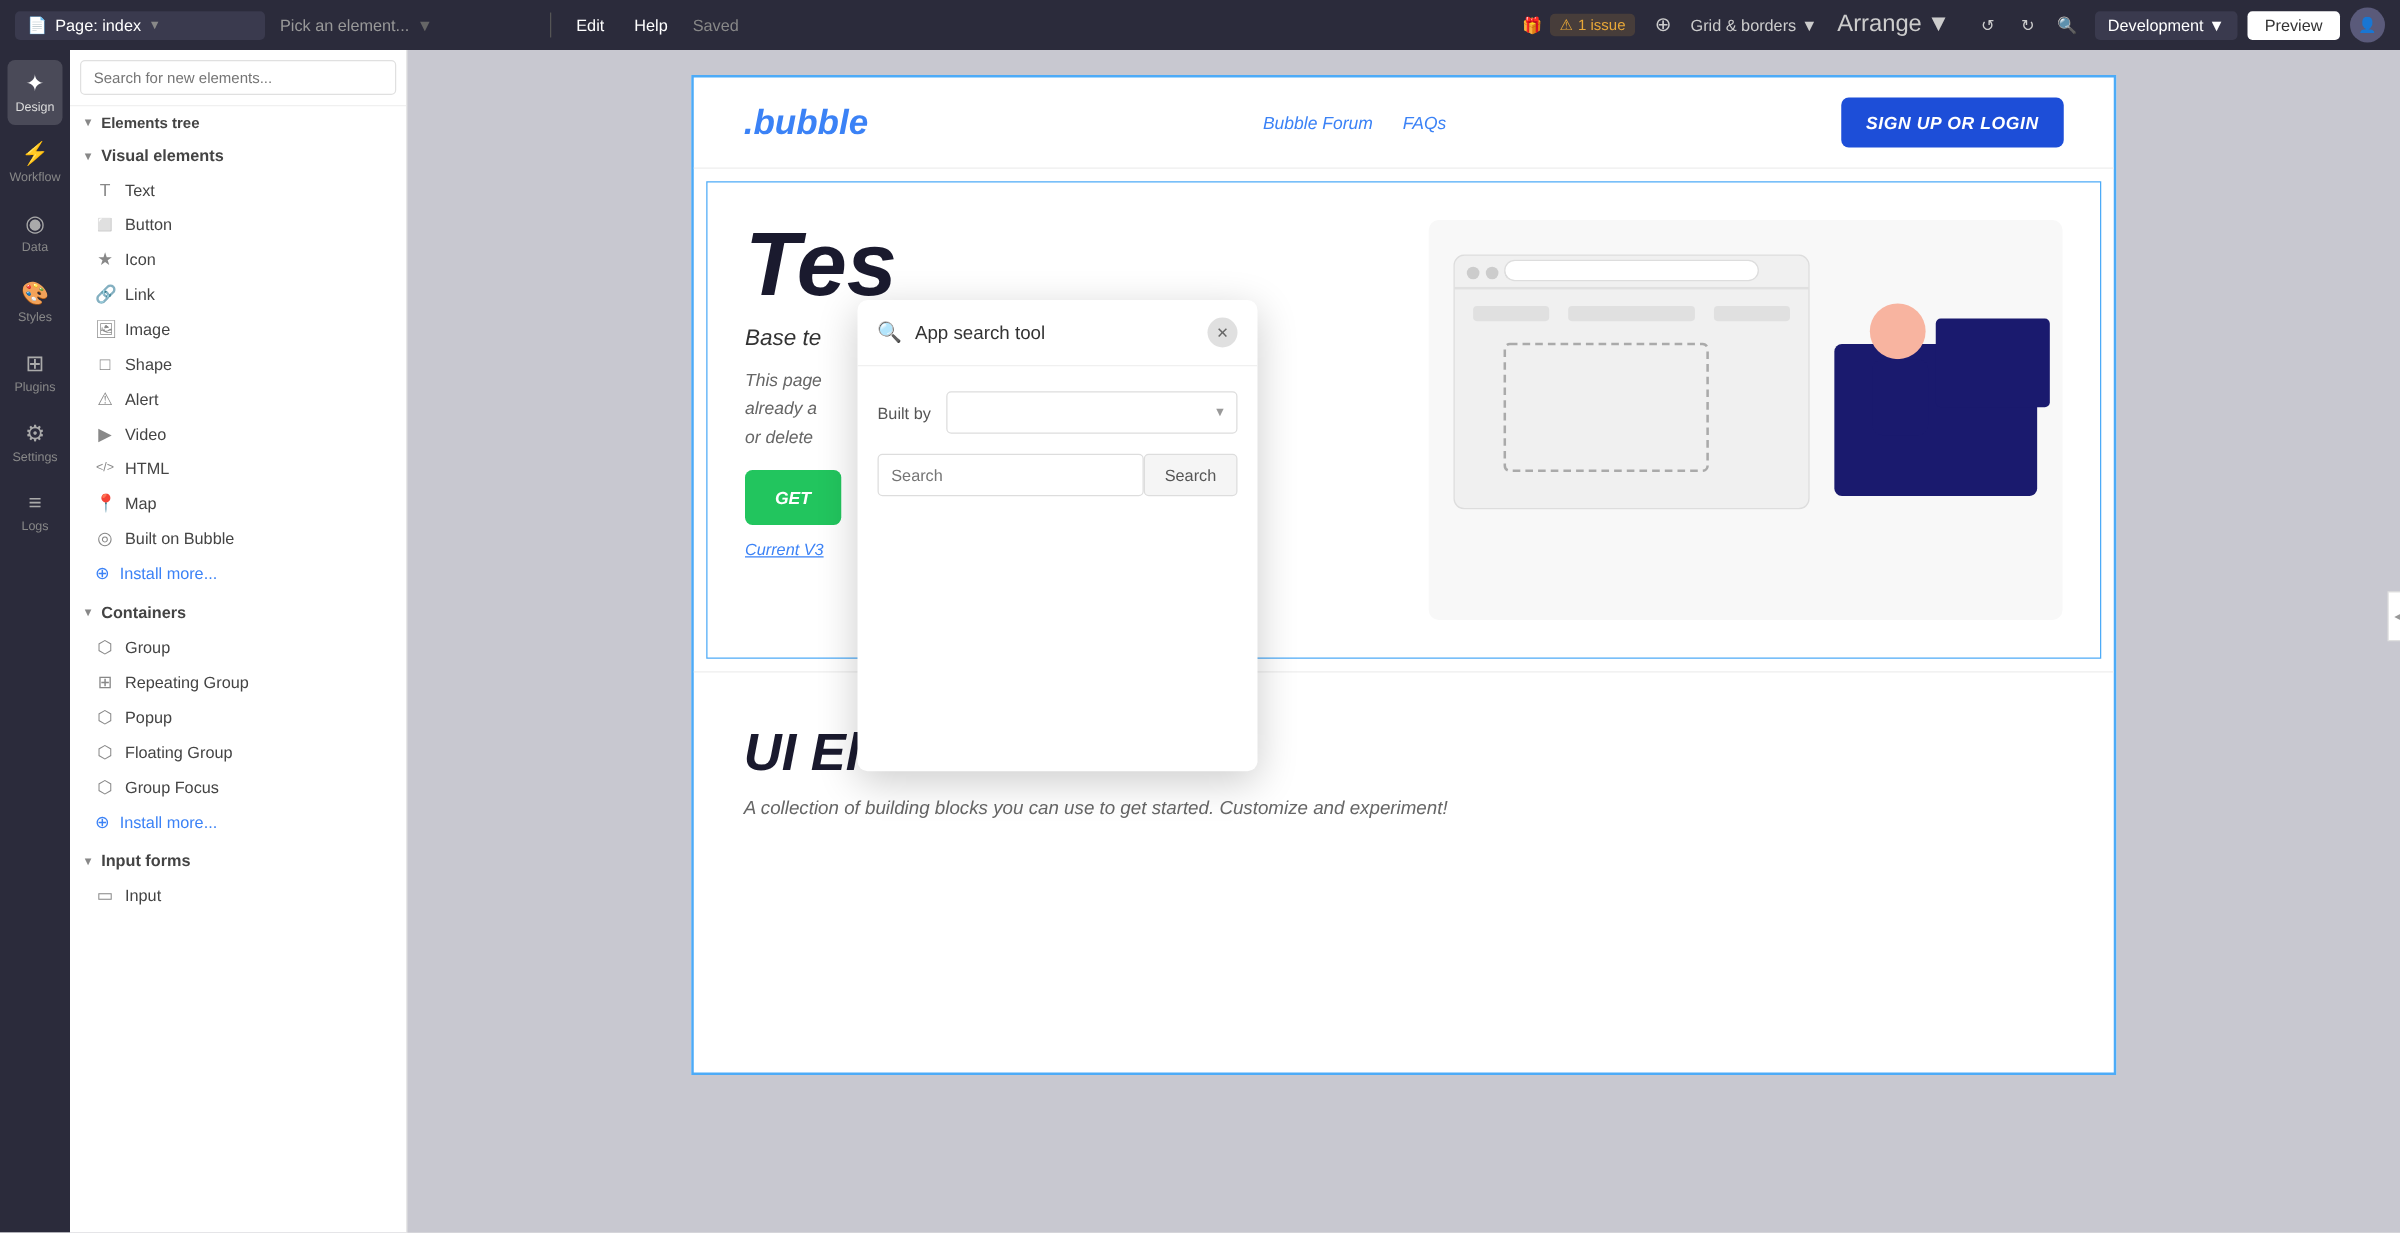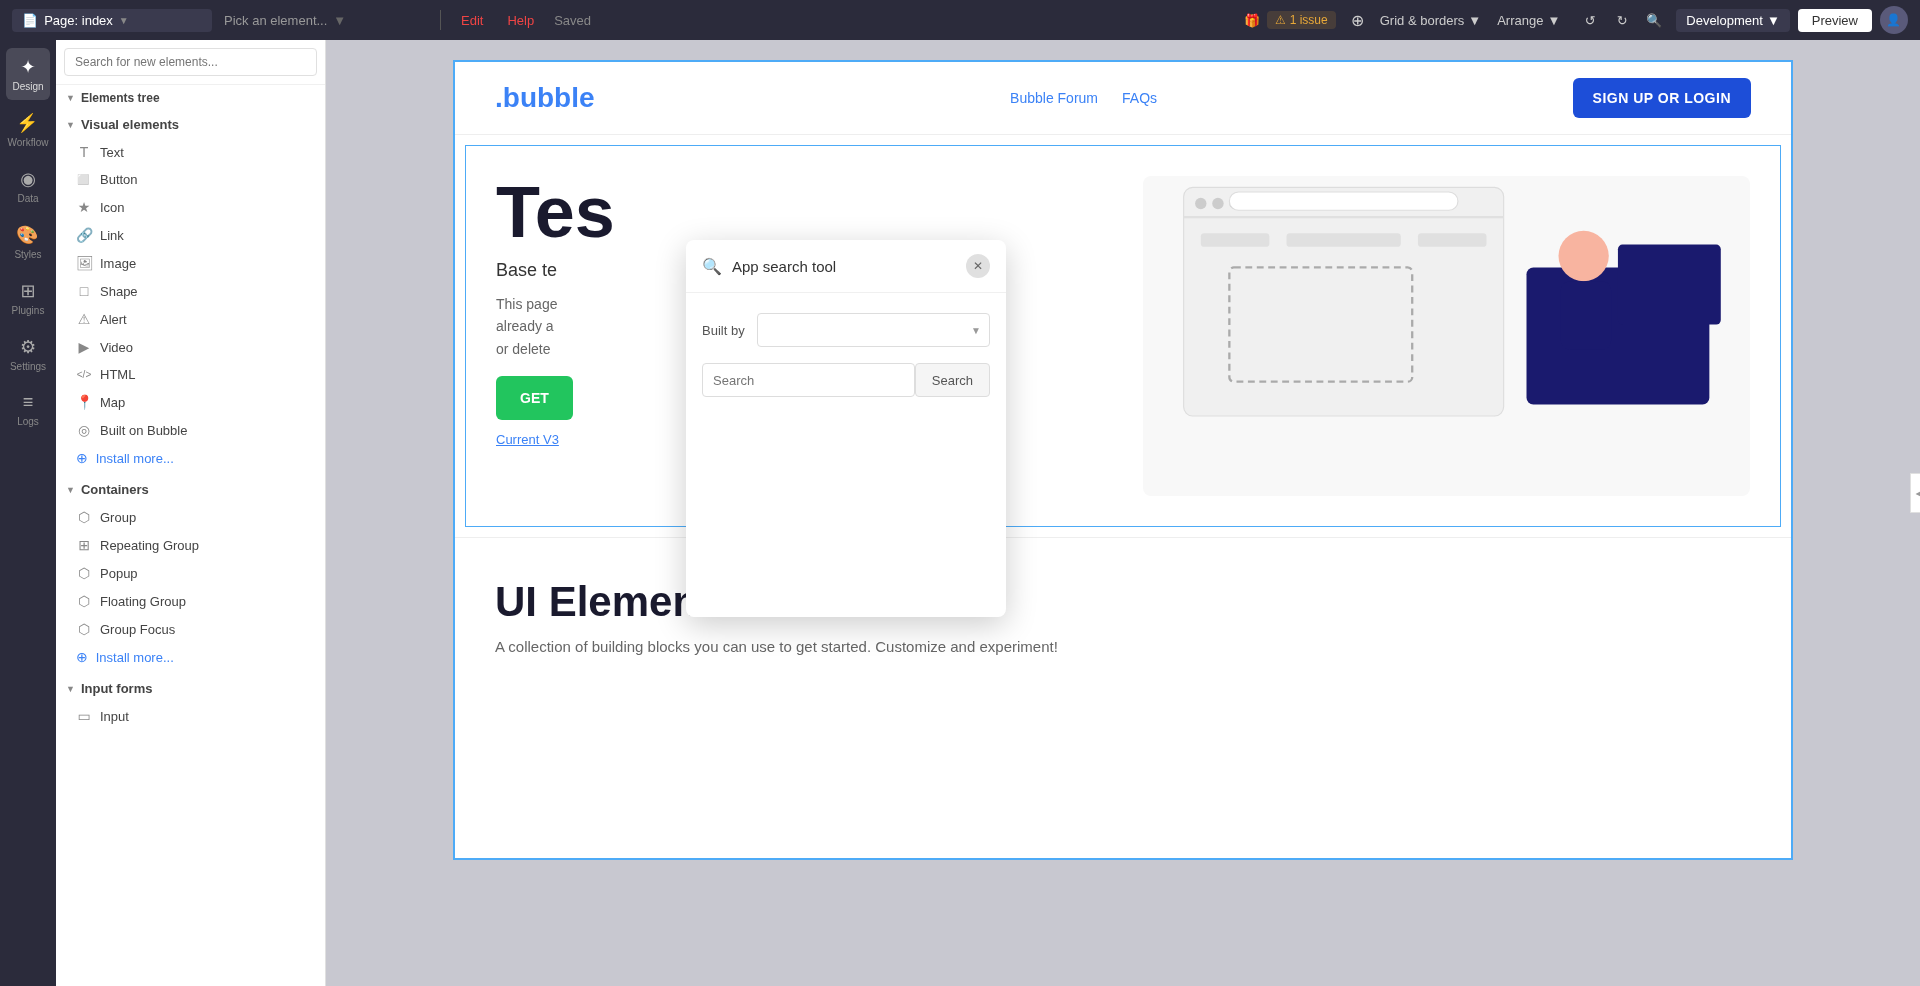--- a/index.html
+++ b/index.html
@@ -36,21 +36,21 @@
       gap: 6px;
       padding: 4px 12px;
       color: #999;
       font-size: 13px;
       min-width: 220px;
     }
     .top-bar-pick .chevron { color: #666; }
     .top-bar-divider { width: 1px; height: 20px; background: #555; margin: 0 8px; }
     .top-bar-action {
       padding: 4px 12px;
-      color: #ef4444;
+      color: #ffffff;
       font-size: 13px;
       cursor: pointer;
     }
     .top-bar-saved { color: #888; font-size: 13px; padding: 0 8px; }
     .top-bar-spacer { flex: 1; }
     .top-bar-issue {
       display: flex;
       align-items: center;
       gap: 4px;
       color: #e8a838;
@@ -66,21 +66,21 @@
       gap: 4px;
       color: #ccc;
       font-size: 13px;
       padding: 0 8px;
     }
     .top-bar-arrange {
       display: flex;
       align-items: center;
       gap: 4px;
       color: #ccc;
-      font-size: 13px;
+      font-size: 19px;
       padding: 0 8px;
     }
     .top-bar-btn-group {
       display: flex;
       align-items: center;
       gap: 4px;
       margin-left: 8px;
     }
     .top-bar-icon-btn {
       width: 28px; height: 28px;
@@ -249,24 +249,25 @@
       display: flex;
       align-items: flex-start;
       justify-content: center;
       padding: 20px;
       overflow: auto;
     }
 
     
     .page-preview {
       background: #fff;
-      width: 1340px;
+      width: 1140px;
       min-height: 800px;
       border: 2px solid #4dabf7;
       position: relative;
+      font-style: italic;
     }
 
     
     .bubble-header {
       display: flex;
       align-items: center;
       justify-content: space-between;
       padding: 16px 40px;
       border-bottom: 1px solid #eee;
     }

